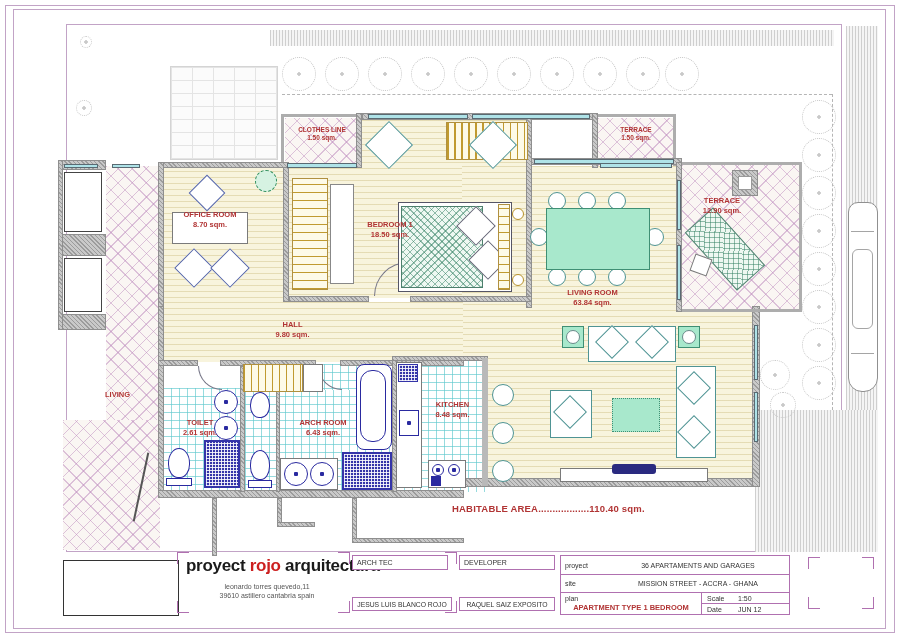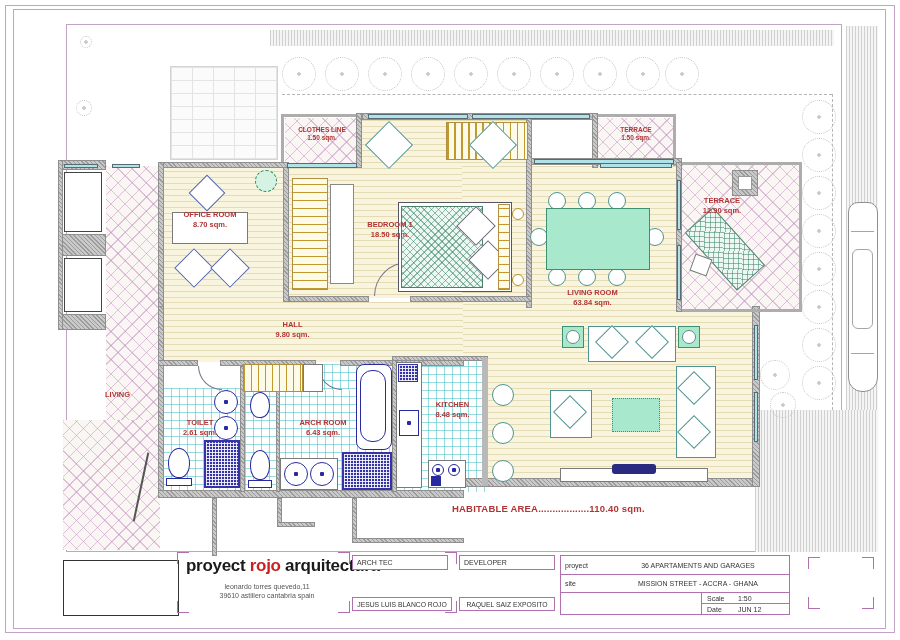--- a/index.html
+++ b/index.html
@@ -354,20 +354,24 @@
 
   <div class="tbl" style="left:560px;top:555px;width:230px;height:60px">
     <div class="trow" style="top:0;height:19px">
       <span class="lab">proyect</span>
       <span class="val">36 APARTAMENTS AND GARAGES</span>
     </div>
     <div class="trow" style="top:19px;height:18px">
       <span class="lab">site</span>
       <span class="val">MISSION STREET - ACCRA - GHANA</span>
     </div>
+    <div class="abs" style="left:0;top:37px;width:140px;height:21px">
+      <span class="abs" style="left:4px;top:2px;font-size:7px;color:#333">plan</span>
+      <span class="abs" style="left:0;top:10px;width:140px;text-align:center;font-size:7.5px;font-weight:bold;color:#b13434">APARTMENT TYPE 1 BEDROOM</span>
+    </div>
     <div class="abs" style="left:140px;top:37px;width:88px;height:11px;border-left:1px solid #b070b0;border-bottom:1px solid #b070b0;display:flex;align-items:center;font-size:7px;color:#333">
       <span style="padding-left:5px;width:36px">Scale</span>
       <span>1:50</span>
     </div>
     <div class="abs" style="left:140px;top:48px;width:88px;height:10px;border-left:1px solid #b070b0;display:flex;align-items:center;font-size:7px;color:#333">
       <span style="padding-left:5px;width:36px">Date</span>
       <span>JUN 12</span>
     </div>
   </div>
 

